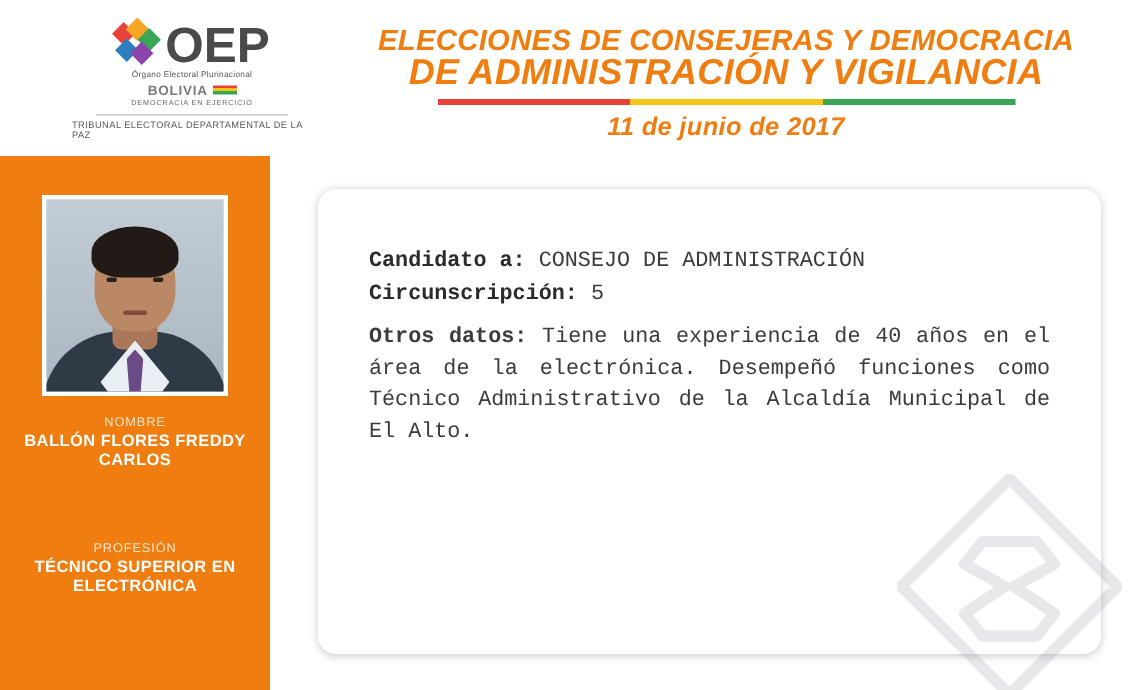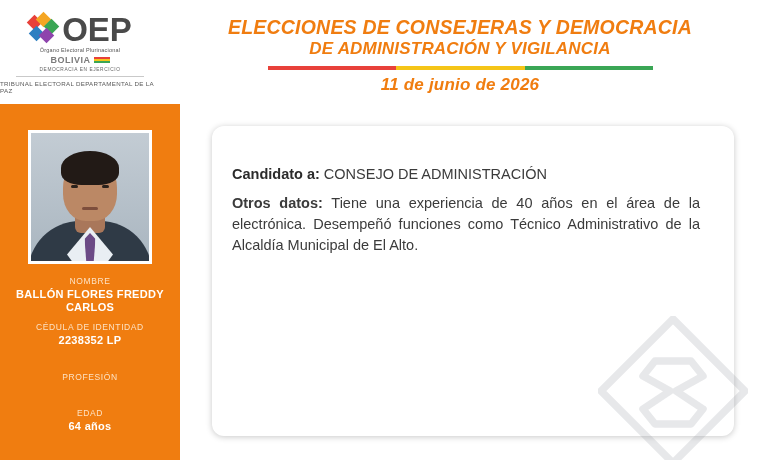--- a/index.html
+++ b/index.html
@@ -32,20 +32,21 @@
     align-items: stretch;
   }
   .header-left {
     width: 160px;
     display: flex;
     flex-direction: column;
     align-items: center;
     justify-content: center;
     padding-top: 4px;
     box-sizing: border-box;
+    margin-left: 48px;
   }
   .oep-lockup {
     display: flex;
     flex-direction: column;
     align-items: center;
   }
   .oep-top {
     display: flex;
     align-items: flex-end;
     gap: 4px;
@@ -128,21 +129,21 @@
     color: #f07d10;
     font-size: 19.5px;
     font-weight: bold;
     letter-spacing: .2px;
     line-height: 22px;
     text-align: center;
     font-style: italic;
   }
   .title-2 {
     color: #f07d10;
-    font-size: 17px;
+    font-size: 24px;
     font-weight: bold;
     letter-spacing: .2px;
     line-height: 22px;
     text-align: left;
     font-style: italic;
   }
   .tricolor-bar {
     width: 385px;
     height: 4px;
     margin: 6px 0 5px 0;
@@ -345,35 +346,36 @@
     margin-bottom: 2px;
   }
   .info-value {
     font-size: 11px;
     font-weight: bold;
     letter-spacing: .3px;
     line-height: 13px;
   }
   .blk-nombre { top: 172px; }
   .blk-ci     { top: 218px; }
-  .blk-prof   { top: 268px; }
+  .blk-prof   { top: 256px; }
   .blk-edad   { top: 304px; }
 
   
   .card {
     position: absolute;
     left: 212px; top: 22px;
     width: 522px;
     height: 310px;
     background: #ffffff;
     border-radius: 12px;
     box-shadow: 0 1px 6px rgba(0,0,0,0.22);
   }
   .card-inner {
-    padding: 38px 34px 0 20px;
+    padding: 38px 34px 0 34px;
+    font-family: Liberation Mono, monospace;
   }
   .row {
     font-size: 14.5px;
     color: #3b3b3b;
     line-height: 21px;
     margin-bottom: 1px;
   }
   .row b { color: #2b2b2b; }
   .otros {
     margin-top: 8px;
@@ -421,21 +423,21 @@
         <div class="oep-sub2">DEMOCRACIA EN EJERCICIO</div>
         <div class="oep-divider"></div>
         <div class="oep-sub3">TRIBUNAL ELECTORAL DEPARTAMENTAL DE LA PAZ</div>
       </div>
     </div>
 
     <div class="header-center">
       <div class="title-1">ELECCIONES DE CONSEJERAS Y DEMOCRACIA</div>
       <div class="title-2">DE ADMINISTRACIÓN Y VIGILANCIA</div>
       <div class="tricolor-bar"></div>
-      <div class="title-date">11 de junio de 2026</div>
+      <div class="title-date">11 de junio de 2017</div>
     </div>
 
   </div>
 
   <div class="body-area">
 
     <div class="orange-panel">
 
       <div class="photo-frame">
         <div class="photo">
@@ -450,41 +452,38 @@
           <span class="ph-eye-r"></span>
           <span class="ph-mouth"></span>
         </div>
       </div>
 
       <div class="info-block blk-nombre">
         <div class="info-label">NOMBRE</div>
         <div class="info-value">BALLÓN FLORES FREDDY CARLOS</div>
       </div>
 
-      <div class="info-block blk-ci">
-        <div class="info-label">CÉDULA DE IDENTIDAD</div>
-        <div class="info-value">2238352 LP</div>
-      </div>
 
       <div class="info-block blk-prof">
         <div class="info-label">PROFESIÓN</div>
+        <div class="info-value">TÉCNICO SUPERIOR EN ELECTRÓNICA</div>
       </div>
 
-      <div class="info-block blk-edad">
-        <div class="info-label">EDAD</div>
-        <div class="info-value">64 años</div>
-      </div>
     </div>
 
     <div class="card">
       <div class="card-inner">
         <div class="row">
           <b>Candidato a:</b>
           <span>CONSEJO DE ADMINISTRACIÓN</span>
         </div>
+        <div class="row">
+          <b>Circunscripción:</b>
+          <span>5</span>
+        </div>
         <div class="otros">
           <b>Otros datos:</b>
           <span>Tiene una experiencia de 40 años en el área de la electrónica. Desempeñó funciones como Técnico Administrativo de la Alcaldía Municipal de El Alto.</span>
         </div>
       </div>
     </div>
 
     <svg class="watermark" viewBox="0 0 100 100">
       <polygon points="50,2 98,50 50,98 2,50" fill="none" stroke="#8a8f99" stroke-width="5"></polygon>
       <path d="M62 30 L38 30 L30 40 L48 50 L30 62 L38 72 L62 72 L70 62 L52 50 L70 40 Z" fill="none" stroke="#8a8f99" stroke-width="5" stroke-linejoin="round"></path>

